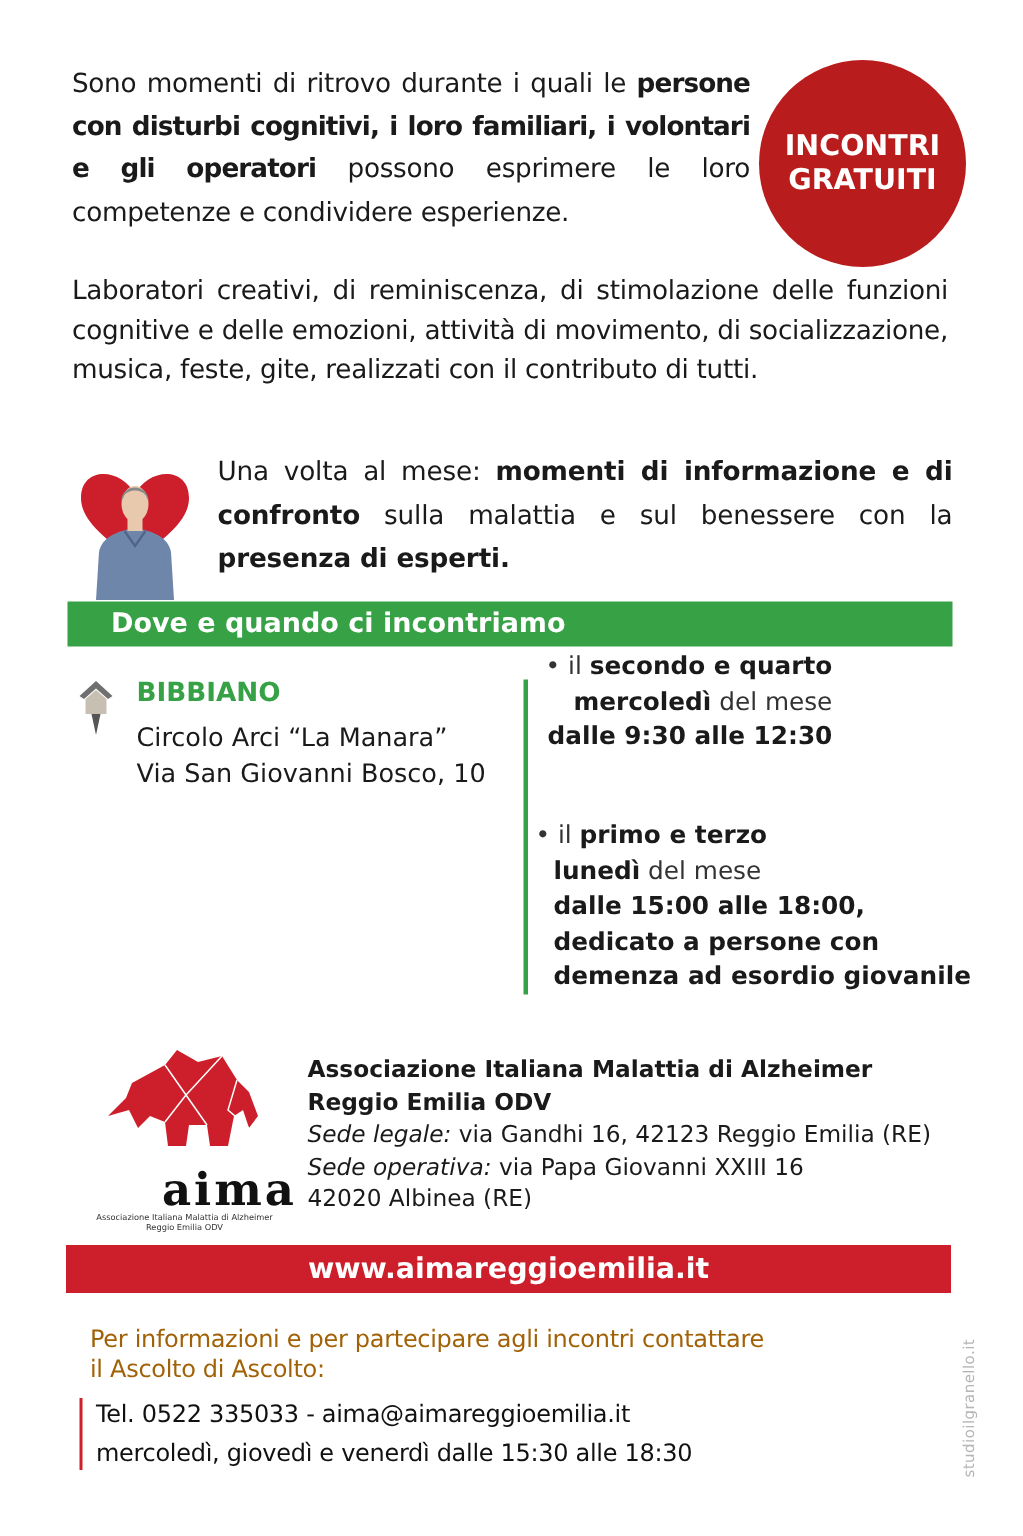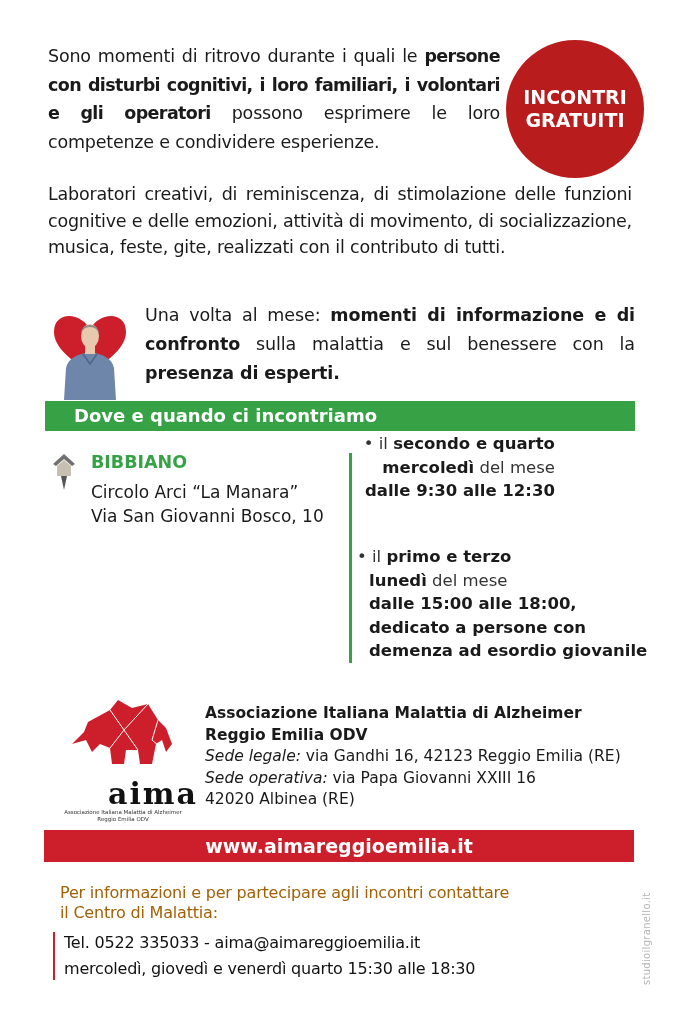--- a/index.html
+++ b/index.html
@@ -109,21 +109,21 @@
   <div><b>Reggio Emilia ODV</b></div>
   <div><i>Sede legale:</i><span> via Gandhi 16, 42123 Reggio Emilia (RE)</span></div>
   <div><i>Sede operativa:</i><span> via Papa Giovanni XXIII 16</span></div>
   <div>42020 Albinea (RE)</div>
 </div>
 
 <div class="red-bar">www.aimareggioemilia.it</div>
 
 <div class="contact-title">
   <div>Per informazioni e per partecipare agli incontri contattare</div>
-  <div>il Centro di Malattia:</div>
+  <div>il Ascolto di Ascolto:</div>
 </div>
 <div class="contact-border"></div>
 <div class="contact-line" style="top:933px;"><b>Tel. 0522 335033 - aima@aimareggioemilia.it</b></div>
 <div class="contact-line" style="top:959px;">
-  <b>mercoledì, giovedì</b><span> e </span><b>venerdì</b><span> quarto </span><b>15:30</b><span> alle </span><b>18:30</b>
+  <b>mercoledì, giovedì</b><span> e </span><b>venerdì</b><span> dalle </span><b>15:30</b><span> alle </span><b>18:30</b>
 </div>
 
 <div class="credit">studioilgranello.it</div>
 
 </body></html>

